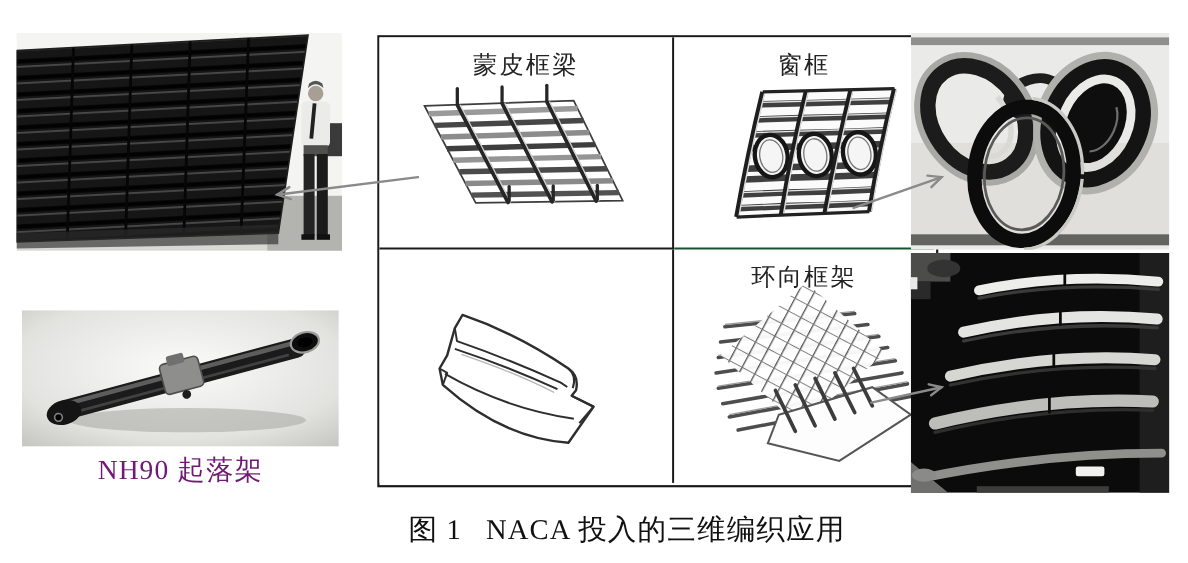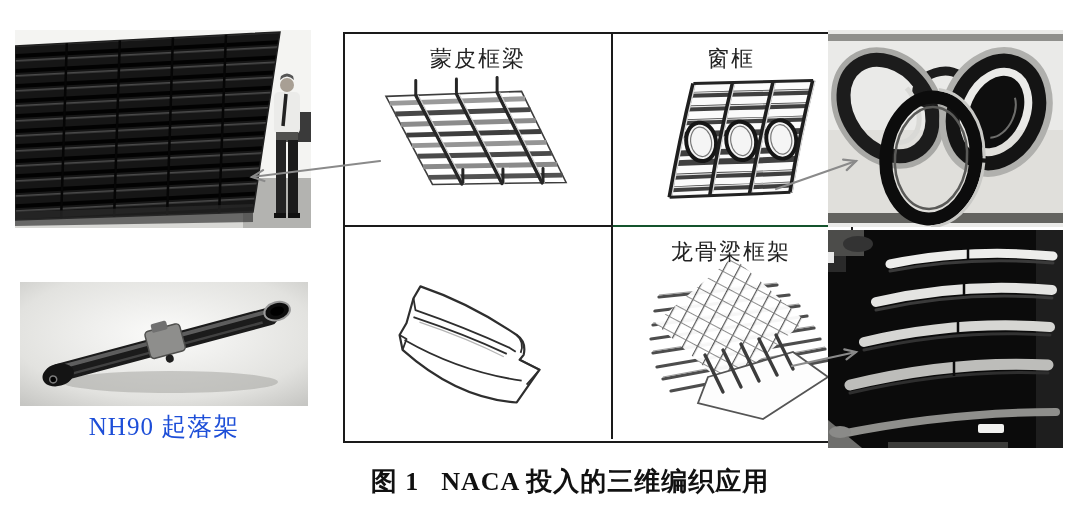--- a/index.html
+++ b/index.html
@@ -21,25 +21,25 @@
   .cell.c2{border-bottom:2px solid #14532d;}
   .cell.c3{border-right:2px solid #1a1a1a;}
   .cell-label{
     position:absolute;top:10px;left:0;width:100%;text-align:center;
     font-size:22px;letter-spacing:2px;color:#222;z-index:3;
   }
   .cell svg.drawing{position:absolute;left:0;top:0;width:100%;height:100%;}
 
   .nh90-label{
     position:absolute;left:20px;top:410px;width:288px;text-align:center;
-    font-size:25px;letter-spacing:1px;color:#1d4ed8;
+    font-size:25px;letter-spacing:1px;color:#701a75;
   }
   .caption{
     position:absolute;left:0;top:464px;width:100%;box-sizing:border-box;padding-left:60px;
-    text-align:center;font-weight:bold;font-size:26px;color:#111;letter-spacing:1px;
+    text-align:center;font-weight:normal;font-size:26px;color:#111;letter-spacing:1px;
   }
   .caption .cap-title{margin-left:22px;}
   .arrow-overlay{position:absolute;left:0;top:0;width:1080px;height:512px;z-index:40;pointer-events:none;}
 </style>
 </head>
 <body>
 
 <div class="canvas">
 
   <div class="photo" style="left:15px;top:30px;">
@@ -224,21 +224,21 @@
           <path d="M 173,108 Q 181,115 177,126"></path>
           <path d="M 60,113 Q 116,145 178,154"></path>
           <path d="M 176,133 L 196,143 L 183,158"></path>
           <path d="M 55,108 L 62,112 L 58,123"></path>
         </g>
         <path d="M 75,95 Q 125,112 160,130" fill="none" stroke="#b5b5b5" stroke-width="1.2"></path>
       </svg>
     </div>
 
     <div class="cell c4">
-      <div class="cell-label">龙骨梁框架</div>
+      <div class="cell-label">环向框架</div>
       <svg class="drawing" viewBox="0 0 236 212">
         <defs>
           <pattern id="mesh" width="13" height="13" patternUnits="userSpaceOnUse" patternTransform="rotate(28)">
             <rect width="13" height="13" fill="#ffffff"></rect>
             <line x1="0" y1="0" x2="0" y2="13" stroke="#4f4f4f" stroke-width="2.4"></line>
             <line x1="0" y1="0" x2="13" y2="0" stroke="#7a7a7a" stroke-width="1.8"></line>
           </pattern>
         </defs>
 
         <g stroke="#4d4d4d" stroke-width="3.2" stroke-linecap="round">

